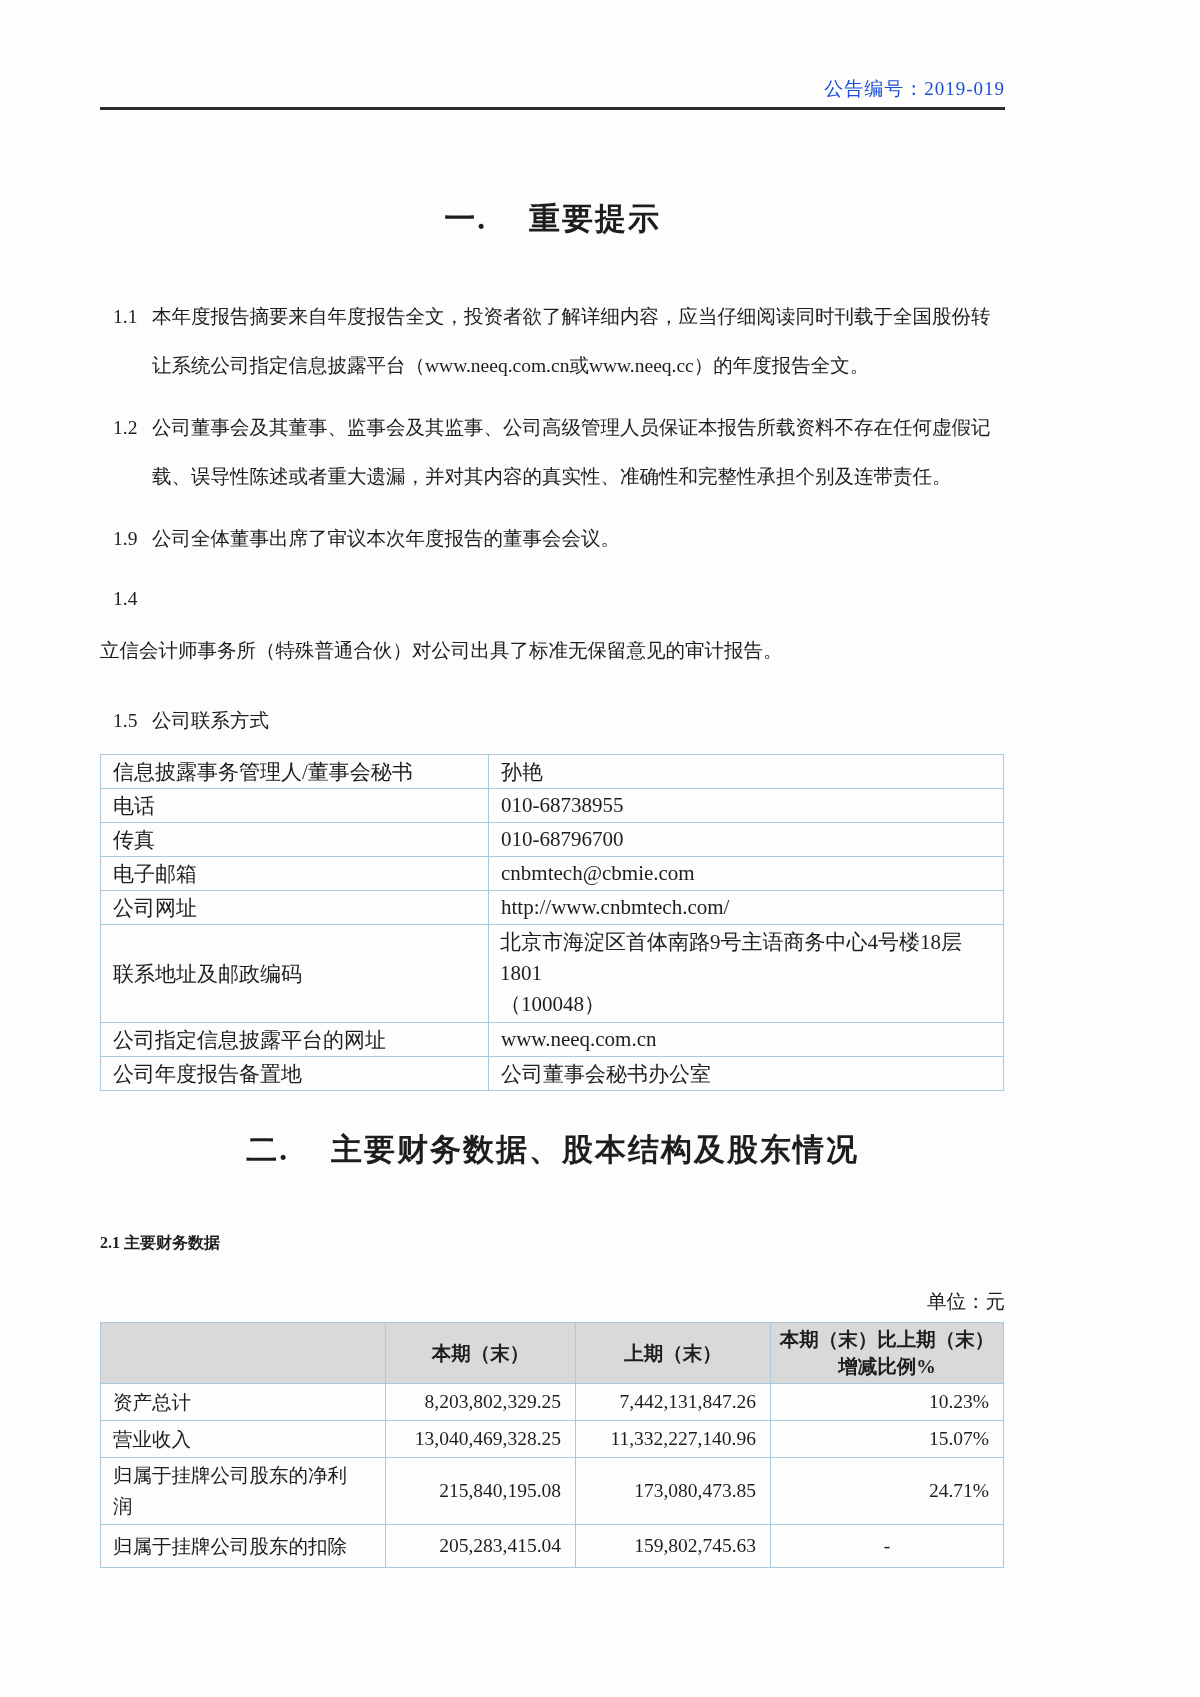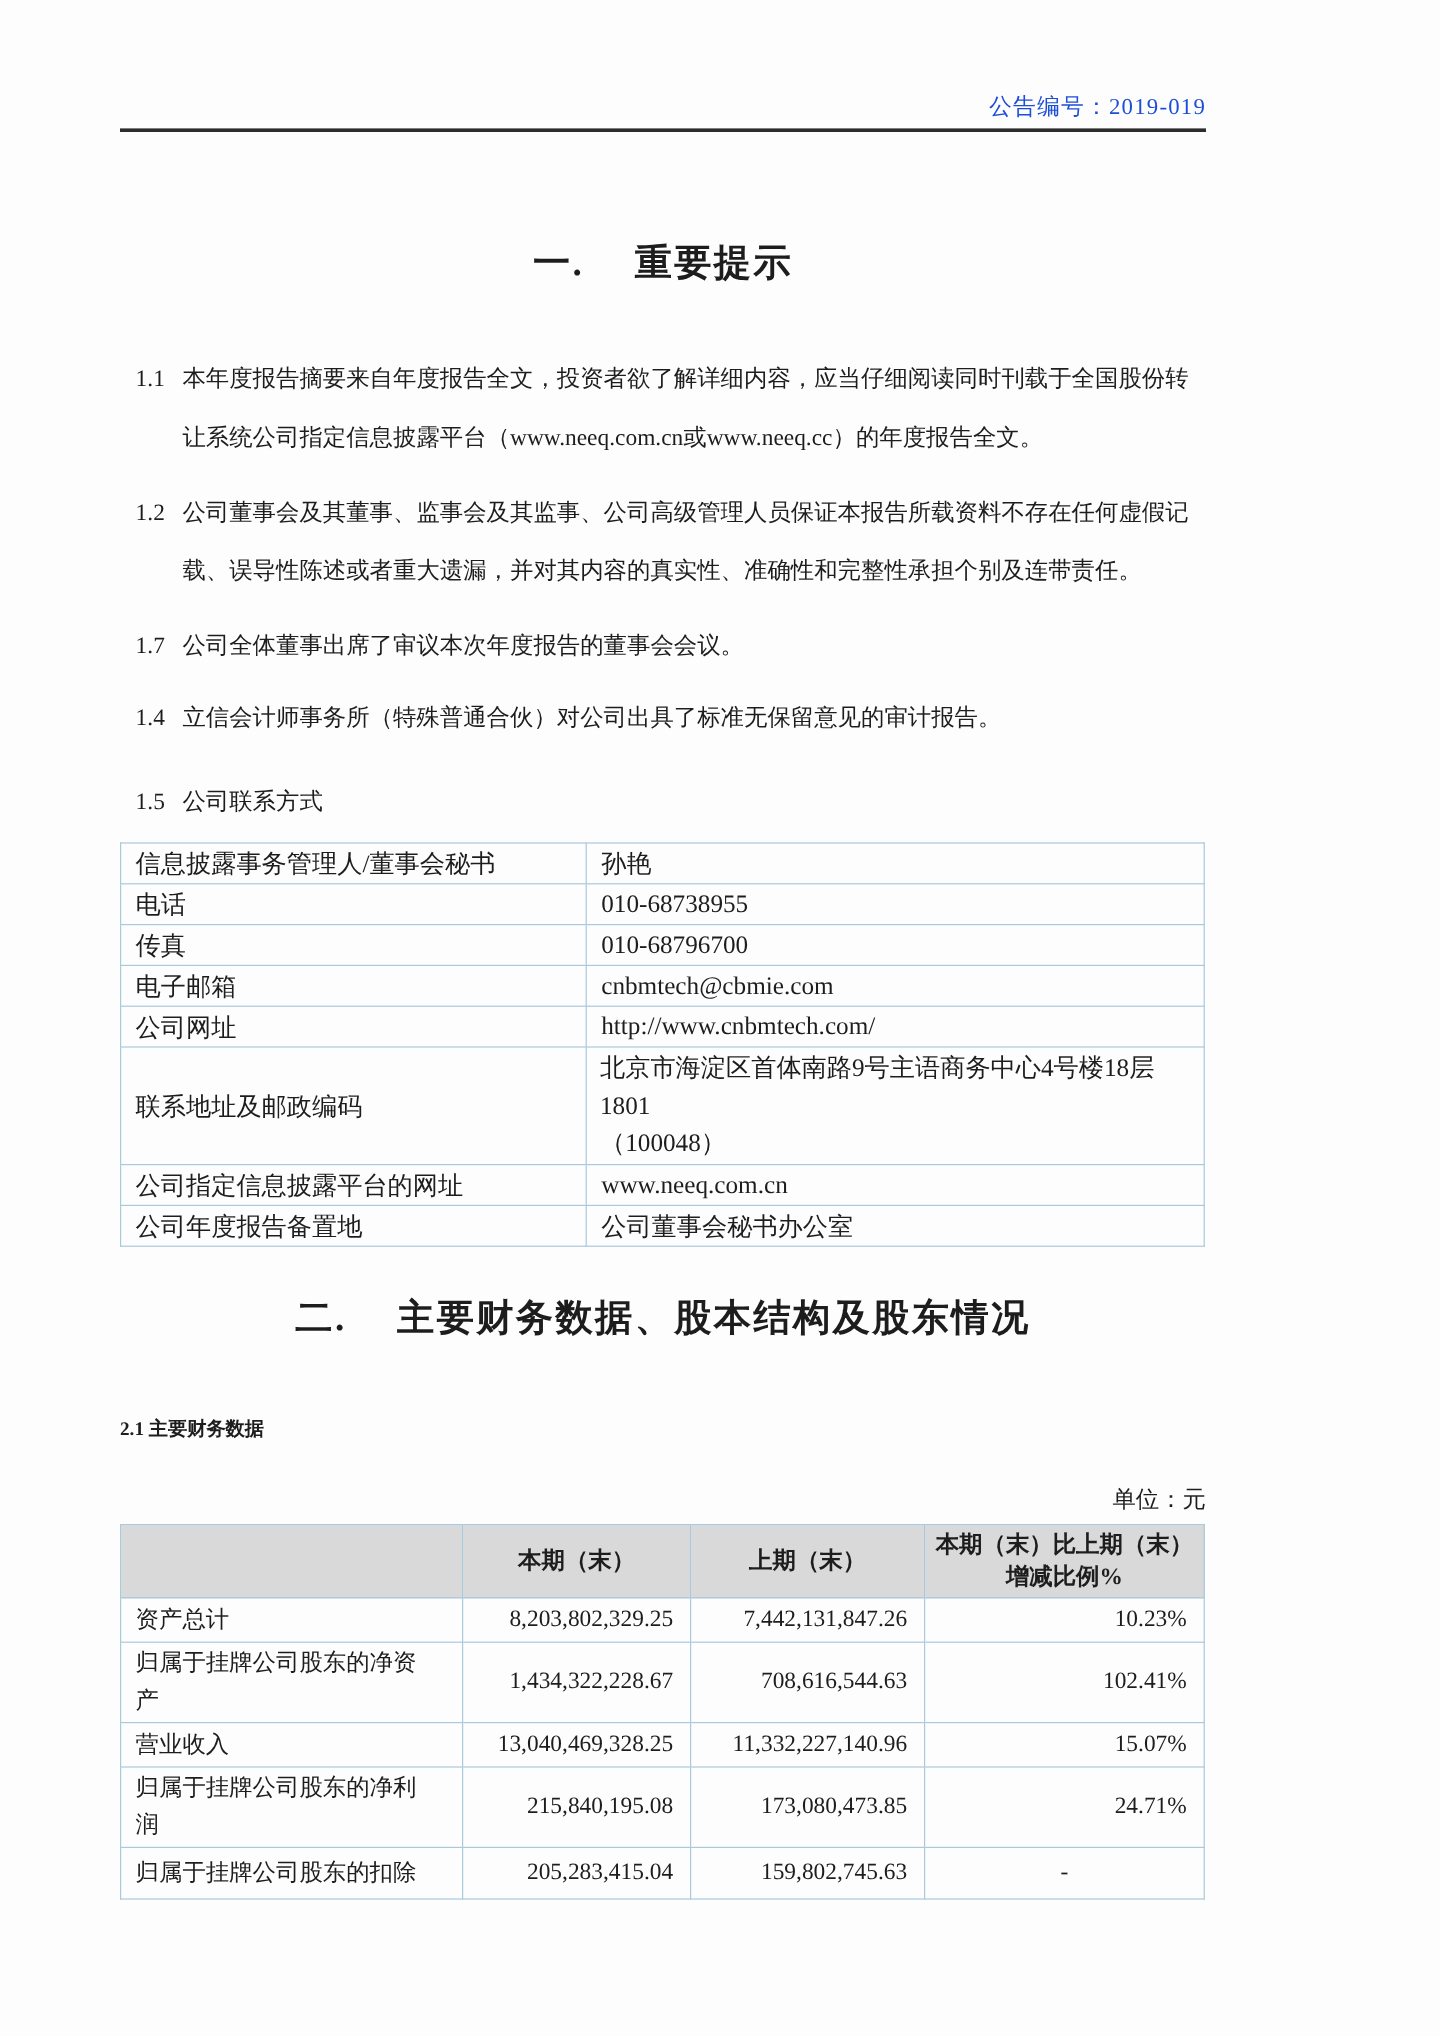--- a/index.html
+++ b/index.html
@@ -20,21 +20,21 @@
   .sec-title{margin:88px 0 0 0;text-align:center;font-size:31px;font-weight:bold;letter-spacing:2px;}
   .sec-title .ttl-gap{margin-left:42px;}
   .sec-title.second{margin-top:38px;}
 
   
   .paras{margin-top:52px;}
   .para{display:flex;font-size:19.5px;line-height:49px;margin-bottom:13px;}
   .para .pnum{flex:0 0 52px;padding-left:13px;box-sizing:border-box;}
   .para .ptext{flex:1;white-space:pre-line;text-align:justify;}
   .para.p13{margin-bottom:11px;}
-  .para.p14{margin-bottom:21px;}
+  .para.p14{margin-bottom:21px;flex-direction:column;}
   .para.p15{margin-bottom:9px;}
 
   
   table{border-collapse:collapse;table-layout:fixed;}
   .contact-table{width:903px;font-size:21px;}
   .contact-table td{
     border:1px solid #a9c9dc;
     padding:2px 8px 2px 12px;
     vertical-align:middle;
     height:29px;
@@ -91,21 +91,21 @@
         <span class="pnum">1.1</span>
         <span class="ptext">本年度报告摘要来自年度报告全文，投资者欲了解详细内容，应当仔细阅读同时刊载于全国股份转
 让系统公司指定信息披露平台（www.neeq.com.cn或www.neeq.cc）的年度报告全文。</span>
       </div>
       <div class="para">
         <span class="pnum">1.2</span>
         <span class="ptext">公司董事会及其董事、监事会及其监事、公司高级管理人员保证本报告所载资料不存在任何虚假记
 载、误导性陈述或者重大遗漏，并对其内容的真实性、准确性和完整性承担个别及连带责任。</span>
       </div>
       <div class="para p13">
-        <span class="pnum">1.7</span>
+        <span class="pnum">1.9</span>
         <span class="ptext">公司全体董事出席了审议本次年度报告的董事会会议。</span>
       </div>
       <div class="para p14">
         <span class="pnum">1.4</span>
         <span class="ptext">立信会计师事务所（特殊普通合伙）对公司出具了标准无保留意见的审计报告。</span>
       </div>
       <div class="para p15">
         <span class="pnum">1.5</span>
         <span class="ptext">公司联系方式</span>
       </div>
@@ -175,27 +175,20 @@
 增减比例%</th>
         </tr>
       </thead>
       <tbody>
         <tr>
           <td class="lbl">资产总计</td>
           <td class="num">8,203,802,329.25</td>
           <td class="num">7,442,131,847.26</td>
           <td class="num">10.23%</td>
         </tr>
-        <tr class="tall">
-          <td class="lbl">归属于挂牌公司股东的净资
-产</td>
-          <td class="num">1,434,322,228.67</td>
-          <td class="num">708,616,544.63</td>
-          <td class="num">102.41%</td>
-        </tr>
         <tr>
           <td class="lbl">营业收入</td>
           <td class="num">13,040,469,328.25</td>
           <td class="num">11,332,227,140.96</td>
           <td class="num">15.07%</td>
         </tr>
         <tr class="tall">
           <td class="lbl">归属于挂牌公司股东的净利
 润</td>
           <td class="num">215,840,195.08</td>

